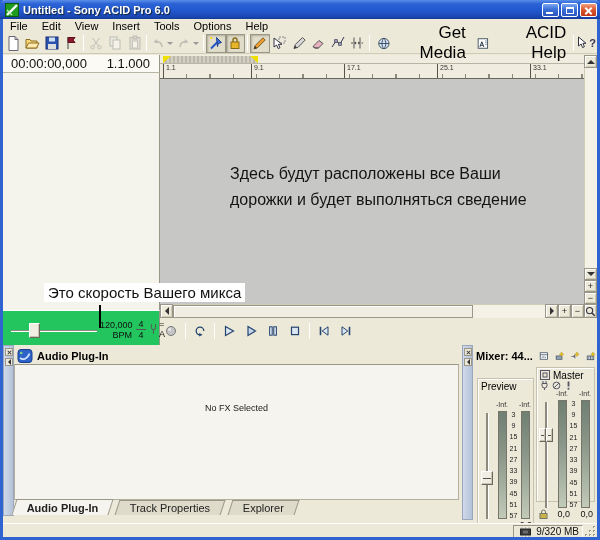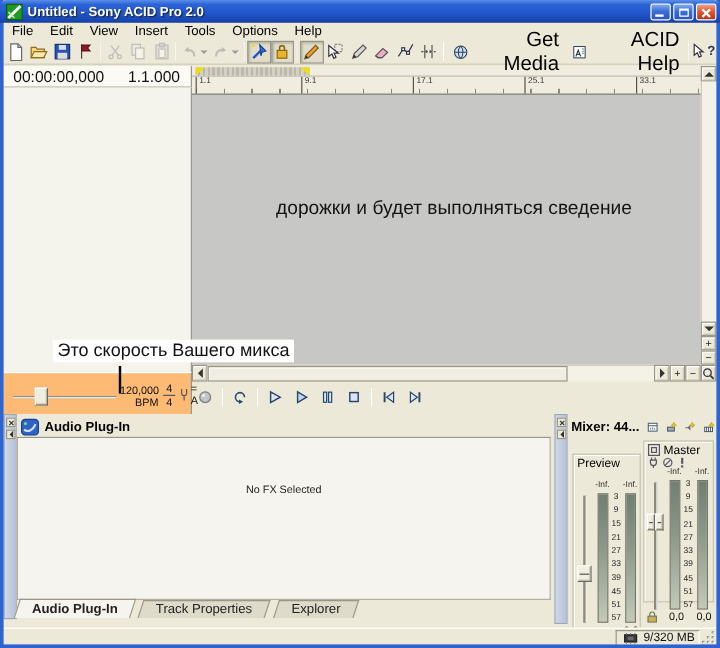--- a/index.html
+++ b/index.html
@@ -33,21 +33,21 @@
   .tbtn .dn { width:0; height:0; border-left:3px solid transparent; border-right:3px solid transparent; border-top:3px solid #9a9a9a; margin-left:2px; }
   .tsep { width:1px; height:16px; background:#c4c1ab; border-right:1px solid #fff; margin:0 2px; }
   .disabled svg { opacity:.45; filter:grayscale(1); }
 
   
   .time-display { position:absolute; left:3px; top:55px; width:157px; height:18px; background:#fbfaf4;
     border-right:1px solid #9a9789; border-bottom:1px solid #b8b5a4; display:flex; align-items:center; font-size:13px; color:#111; }
   .time-display .t1 { margin-left:8px; flex:1; }
   .time-display .t2 { margin-right:9px; }
   .tracklist { position:absolute; left:3px; top:73px; width:157px; height:237px; background:#f4f3ec; border-right:1px solid #9a9789; }
-  .tempo-bar { position:absolute; left:3px; top:310px; width:157px; height:35px; background:#fdba74; border-top:1px solid #fff; border-right:1px solid #9a9789; }
+  .tempo-bar { position:absolute; left:3px; top:310px; width:157px; height:35px; background:#22c55e; border-top:1px solid #fff; border-right:1px solid #9a9789; }
   .tempo-slider-track { position:absolute; left:8px; top:19px; width:86px; height:2px; background:#8c8a7c; border-bottom:1px solid #fff; }
   .tempo-thumb { position:absolute; left:26px; top:12px; width:11px; height:15px; background:#f0eee2; border:1px solid; border-color:#fff #6a685c #6a685c #fff; box-shadow:inset -1px -1px 0 #c9c5b2; }
   .bpm-block { position:absolute; left:97px; top:9px; width:32px; font-size:9px; text-align:right; color:#111; line-height:10px; }
   .sig-block { position:absolute; left:133px; top:8px; width:10px; font-size:9px; text-align:center; color:#111; line-height:10px; }
   .sig-block .bar { height:1px; background:#555; margin:0; }
   .fork-wrap { position:absolute; left:147px; top:8px; display:flex; align-items:center; gap:2px; font-size:9px; color:#111; }
 
   .marker-bar { position:absolute; left:160px; top:55px; width:424px; height:9px; background:#f0ede0; border-bottom:1px solid #b8b5a4; }
   .loop-region { position:absolute; left:3px; top:1px; width:95px; height:7px;
     background:repeating-linear-gradient(90deg,#d4d1c4 0 2px,#bcb9ac 2px 4px); }
@@ -118,21 +118,21 @@
 <body>
 
 <div class="window">
 
   <div class="titlebar">
     <svg class="app-icon" viewBox="0 0 14 14">
       <rect x="0.5" y="0.5" width="13" height="13" fill="#1f9b1f" stroke="#0c5c0c"></rect>
       <path d="M2 12L12 2" stroke="#fff" stroke-width="2.4" fill="none"></path>
       <path d="M2 7l5 5" stroke="#bfe8bf" stroke-width="1.4" fill="none"></path>
     </svg>
-    <span class="title-text">Untitled - Sony ACID Pro 2.0</span>
+    <span class="title-text">Untitled - Sony ACID Pro 6.0</span>
     <span class="winbtns">
       <span class="winbtn">
           <span class="glyph-min"></span>
         </span>
       <span class="winbtn">
           <span class="glyph-max"></span>
         </span>
       <span class="winbtn close">
           <span class="glyph-x1"></span>
           <span class="glyph-x2"></span>
@@ -327,20 +327,21 @@
     <div class="ruler-minor"></div>
     <span class="ruler-label" style="left:3px;">1.1</span>
     <span class="ruler-label" style="left:91px;">9.1</span>
     <span class="ruler-label" style="left:184px;">17.1</span>
     <span class="ruler-label" style="left:277px;">25.1</span>
     <span class="ruler-label" style="left:370px;">33.1</span>
   </div>
 
   <div class="canvas">
     <div class="canvas-note">
+      <div>Здесь будут расположены все Ваши</div>
       <div>дорожки и будет выполняться сведение</div>
     </div>
   </div>
 
   <div class="sbtn" style="position:absolute;left:584px;top:55px;width:13px;height:13px;">
       <span class="tri-up"></span>
     </div>
   <div class="vscroll-track"></div>
   <div class="sbtn" style="position:absolute;left:584px;top:268px;width:13px;height:12px;">
       <span class="tri-dn"></span>

